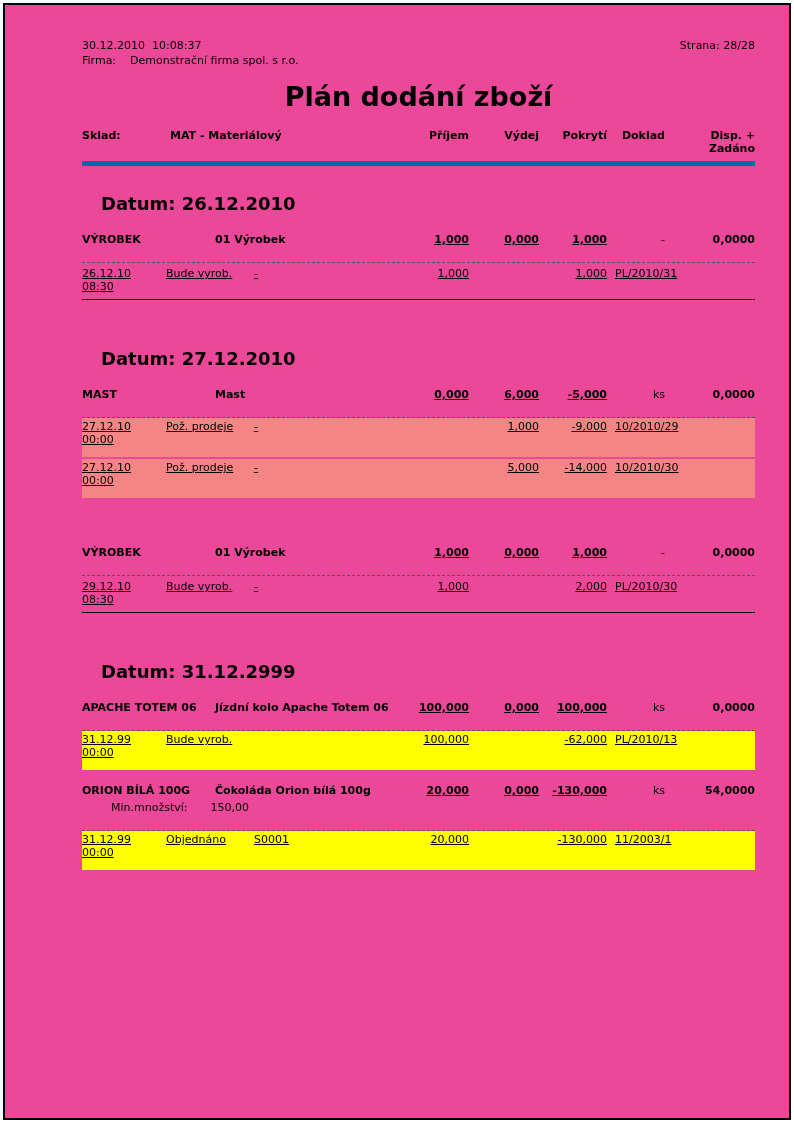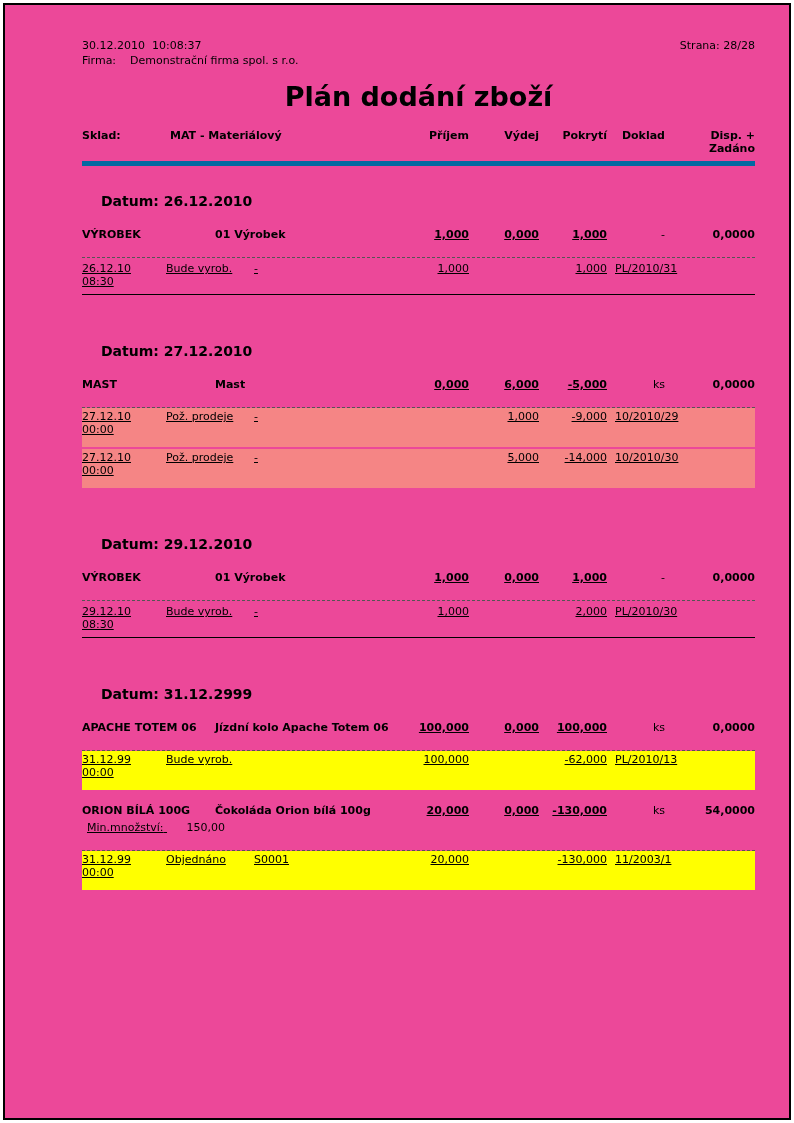--- a/index.html
+++ b/index.html
@@ -43,31 +43,31 @@
 
   .cols {
     font-weight: bold;
     padding-bottom: 6px;
     border-bottom: 5px solid #0369a1;
   }
 
   .section { margin-top: 27px; }
   .section + .section { margin-top: 48px; }
   .date-heading {
-    font-size: 14px;
+    font-size: 18px;
     font-weight: bold;
     margin-left: 19px;
     margin-bottom: 0;
   }
   .item { margin-top: 19px; }
   .item + .item { margin-top: 14px; }
   .r-sum { font-weight: bold; }
   .r-sum .dok { font-weight: normal; }
 
-  .min-row { margin: 4px 0 0 5px; text-decoration: underline; }
+  .min-row { margin: 4px 0 0 29px; }
   .min-row .min-val { display: inline-block; width: 58px; text-align: right; }
 
   .details { border-top: 1px dashed #555; margin-top: 16px; text-decoration: underline; }
   .r-det { padding: 3px 0 4px; }
   .r-det.plain { border-bottom: 1px solid #000; padding: 4px 0 6px; }
   .r-det.hl { padding: 2px 0 11px; }
   .r-det.hl + .r-det.hl { margin-top: 2px; }
 </style>
 </head>
 <body>
@@ -155,21 +155,20 @@
             <span class="num">5,000</span>
             <span class="num">-14,000</span>
             <span class="dok">10/2010/30</span>
             <span class="num"></span>
           </div>
         </div>
       </div>
     </div>
 
     <div class="section">
-      <div class="date-heading">Datum: 29.12.2010</div>
       <div class="item">
         <div class="r-sum">
           <span>VÝROBEK</span>
           <span>01 Výrobek</span>
           <span class="num"><span class="u">1,000</span></span>
           <span class="num"><span class="u">0,000</span></span>
           <span class="num"><span class="u">1,000</span></span>
           <span class="dok">-</span>
           <span class="num">0,0000</span>
         </div>

